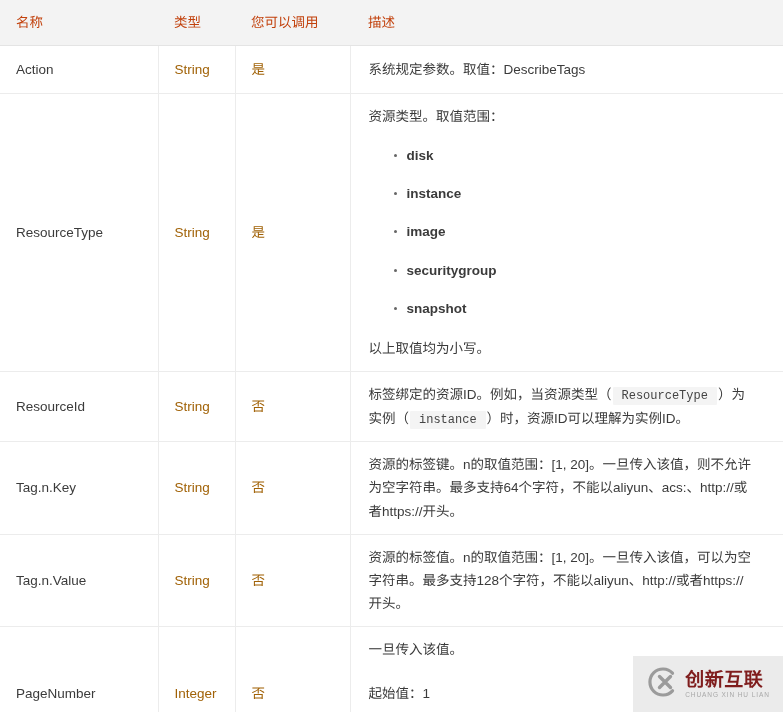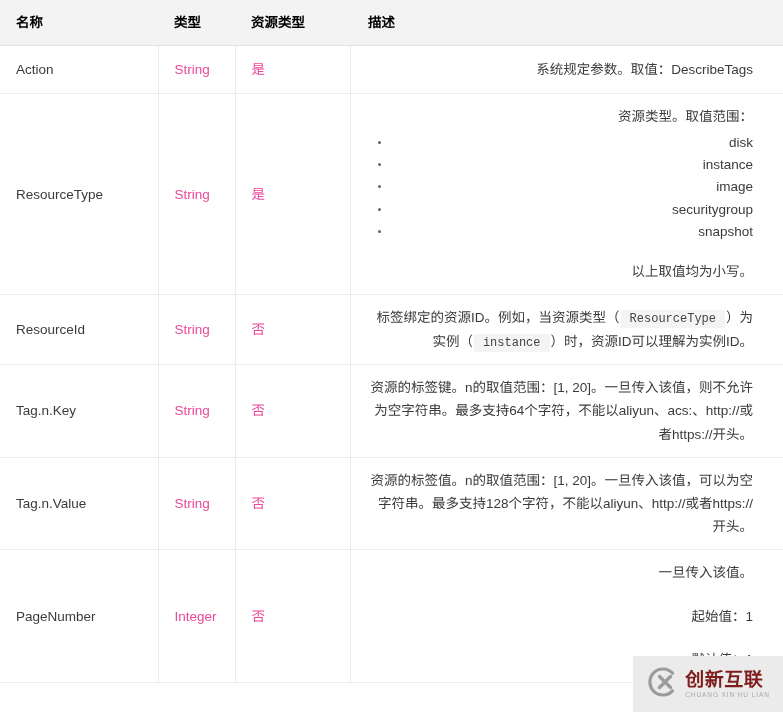--- a/index.html
+++ b/index.html
@@ -30,45 +30,44 @@
     line-height: 1.72;
   }
 
   table.api-params col.c-name  { width: 158px; }
   table.api-params col.c-type  { width: 77px;  }
   table.api-params col.c-req   { width: 115px; }
   table.api-params col.c-desc  { width: 433px; }
 
   thead th {
     background: #f3f3f3;
-    font-weight: bold;
+    font-weight: normal;
     font-size: 13.5px;
-    color: #000000;
+    color: #c2410c;
     text-align: left;
     padding: 11px 16px 11px 16px;
     border-bottom: 1px solid #e4e4e4;
     vertical-align: middle;
     white-space: nowrap;
   }
   thead th.desc-h { padding-left: 18px; }
 
   tbody td {
     border-bottom: 1px solid #ececec;
     border-right: 1px solid #ececec;
     padding: 12px 16px;
     vertical-align: middle;
-    color: #ec4899;
+    color: #a16207;
     font-size: 13.5px;
   }
   tbody td.col-desc {
     border-right: none;
     vertical-align: middle;
     padding: 11px 30px 11px 18px;
     color: #3b3b3b;
-    text-align: right;
   }
   tbody td.col-name { color: #3b3b3b; margin-left: 28px; }
 
   tbody tr.r-action  td { height: 23px; }
   tbody tr.r-region  td { height: 46px; }
   tbody tr.r-restype td { height: 160px; }
   tbody tr.r-resid   td { height: 45px; }
   tbody tr.r-tagkey  td { height: 59px; }
   tbody tr.r-tagval  td { height: 67px; }
   tbody tr.r-page    td { height: 104px; }
@@ -79,22 +78,23 @@
 
   ul.val-list {
     margin: 3px 0 0 0;
     padding: 0 0 0 22px;
     list-style: none;
   }
   ul.val-list li {
     position: relative;
     line-height: 1.66;
     padding: 0;
-    margin: 0;
+    margin: 16px;
     color: #3b3b3b;
+    font-weight: bold;
   }
   ul.val-list li::before {
     content: "";
     position: absolute;
     left: -13px;
     top: 9px;
     width: 3px;
     height: 3px;
     border-radius: 50%;
     background: #666666;
@@ -162,21 +162,21 @@
     <colgroup>
       <col class="c-name">
         <col class="c-type">
         <col class="c-req">
         <col class="c-desc">
     </colgroup>
     <thead>
       <tr>
         <th>名称</th>
         <th>类型</th>
-        <th>资源类型</th>
+        <th>您可以调用</th>
         <th class="desc-h">描述</th>
       </tr>
     </thead>
     <tbody>
 
       <tr class="r-action">
         <td class="col-name">Action</td>
         <td class="col-type">String</td>
         <td class="col-req">是</td>
         <td class="col-desc">

